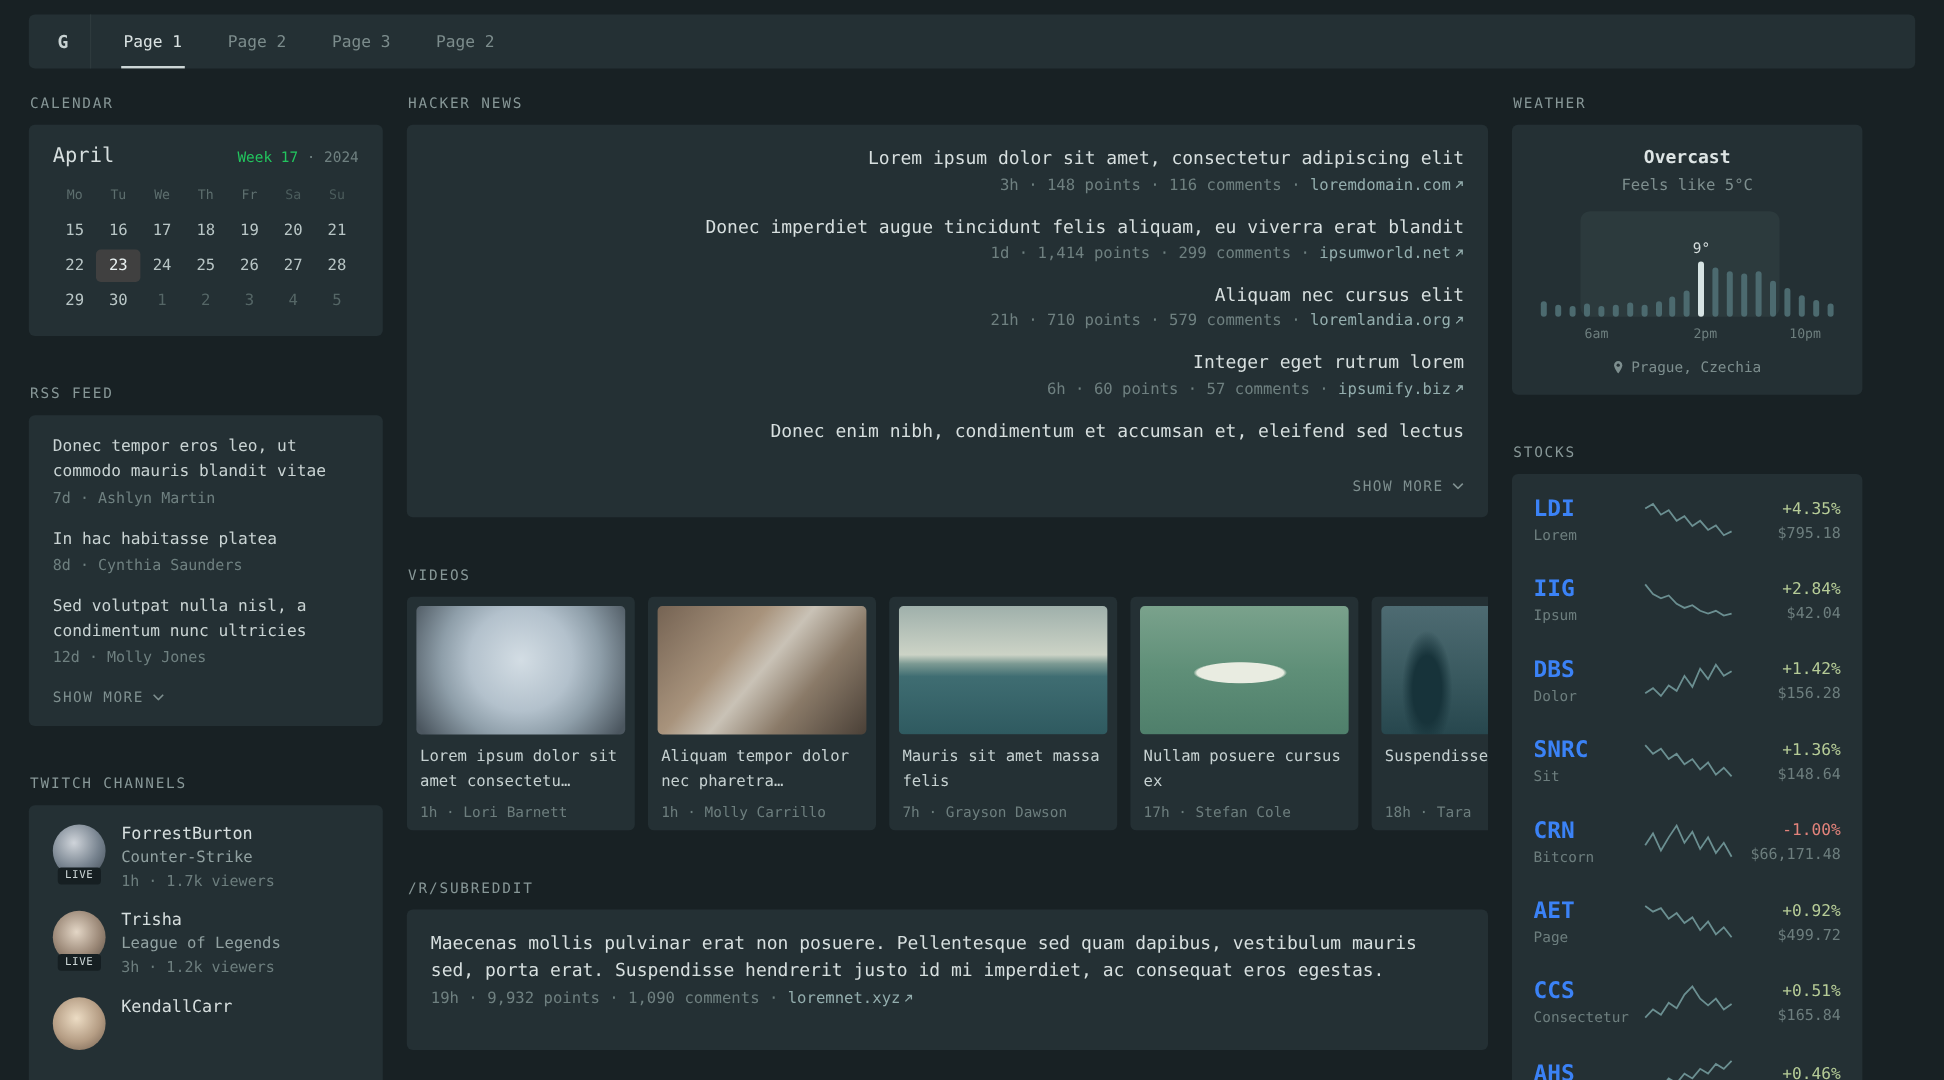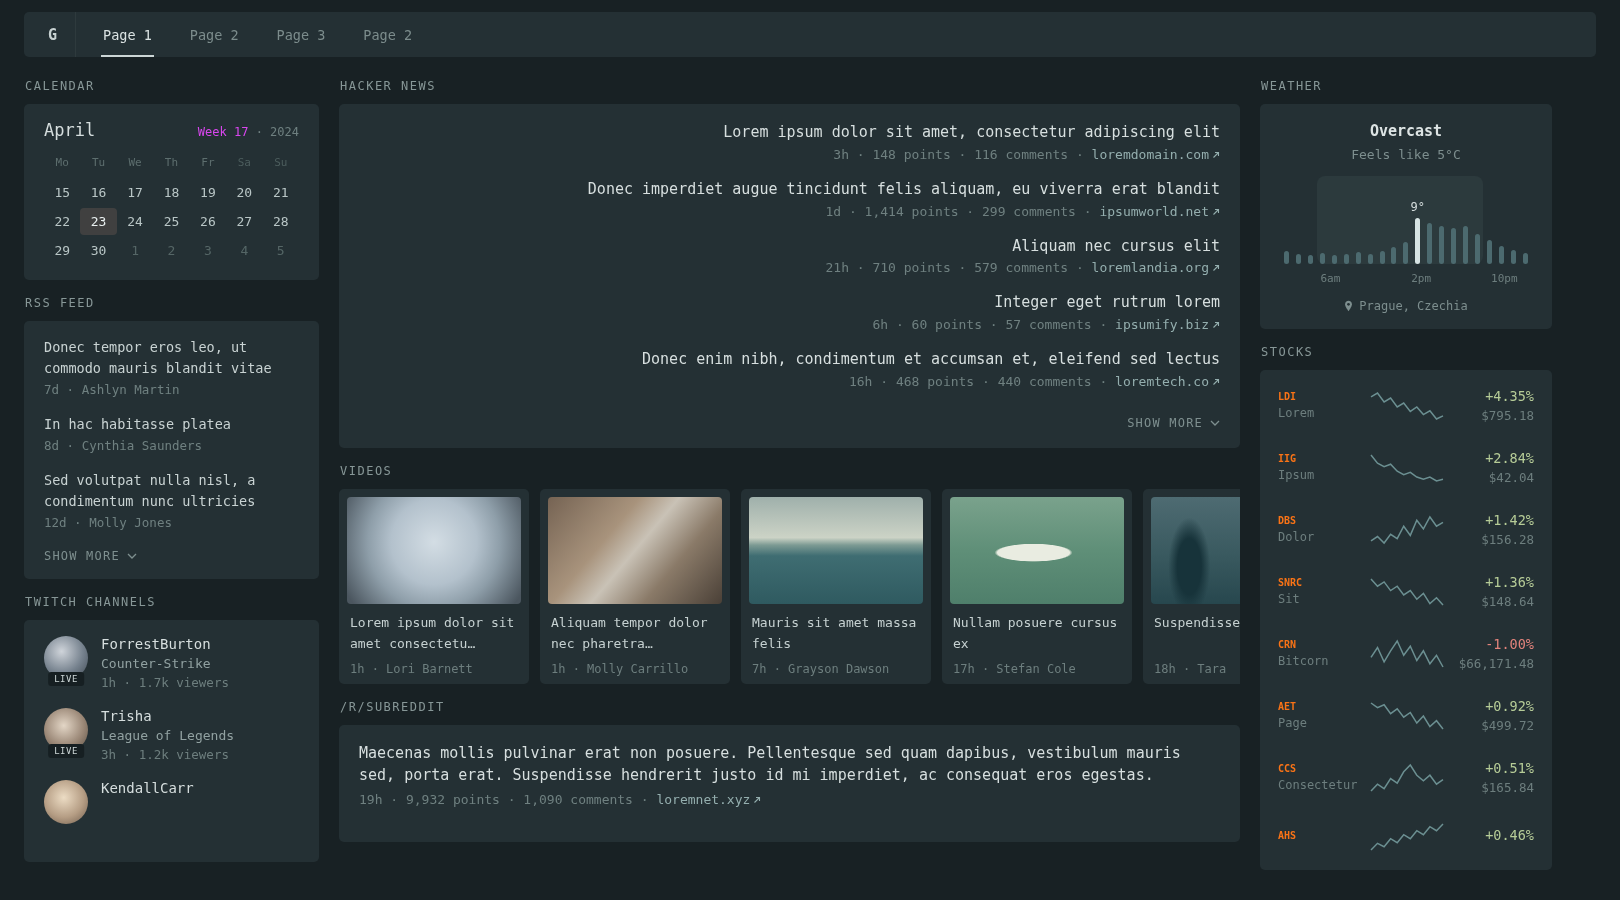--- a/index.html
+++ b/index.html
@@ -16,29 +16,29 @@
   
   .topbar { height:45px; background:#243034; border-radius:5px; display:flex; align-items:stretch; margin-bottom:22px; padding:0 6px; }
   .logo { display:flex; align-items:center; justify-content:center; width:46px; color:#c8d2d2; font-size:15px; font-weight:bold; border-right:1px solid #2e3a3d; cursor:pointer; }
   .tabs { display:flex; margin-left:8px; }
   .tab { display:flex; align-items:center; padding:0 19px; font-size:13.5px; color:#7c8c8c; position:relative; cursor:pointer; }
   .tab.active { color:#dbe3e3; }
   .tab.active::after { content:""; position:absolute; left:17px; right:17px; bottom:0; height:2px; background:#ccd6d6; }
 
   
   .columns { display:grid; grid-template-columns:295px 901px 292px; gap:20px; align-items:start; }
-  .widget { margin-bottom:16px; }
+  .widget { margin-bottom:41px; }
   .widget-title { font-size:12px; letter-spacing:1.5px; color:#879797; margin:0 0 11px 1px; font-weight:normal; }
   .card { background:#243034; border-radius:5px; padding:16px 20px; }
 
   
   .cal-head { display:flex; justify-content:space-between; align-items:baseline; margin-bottom:12px; }
   .cal-month { font-size:17px; color:#d6dede; }
   .cal-meta { font-size:12px; color:#6f8080; }
-  .cal-meta .wk { color:#d946ef; }
+  .cal-meta .wk { color:#22c55e; }
   .cal-row { display:grid; grid-template-columns:repeat(7,1fr); text-align:center; }
   .cal-dates { row-gap:2px; }
   .cal-day { font-size:11px; color:#5d6e6e; padding:4px 0 10px; }
   .cal-day.weekend { color:#4c5d5d; }
   .cal-cell { font-size:13px; color:#b9c6c6; padding:6px 0; border-radius:4px; }
   .cal-cell.next { color:#556666; }
   .cal-cell.today { background:#404040; color:#e9f0f0; }
 
   
   .feed-item { margin-bottom:17px; }
@@ -92,21 +92,21 @@
   .w-times { position:relative; height:14px; margin-top:8px; font-size:11px; color:#6d7e7e; }
   .w-times span { position:absolute; transform:translateX(-50%); }
   .w-loc { display:flex; justify-content:center; align-items:center; gap:6px; margin-top:13px; font-size:12px; color:#7d8e8e; }
   .pin { width:9px; height:12px; }
 
   
   .stocks-card { padding:18px 18px; }
   .stock-row { display:flex; align-items:center; margin-bottom:27px; cursor:pointer; }
   .stock-row:last-child { margin-bottom:0; }
   .s-left { width:92px; }
-  .s-sym { font-size:10px; font-weight:bold; color:#f97316; }
+  .s-sym { font-size:19px; font-weight:bold; color:#3b82f6; }
   .s-name { font-size:12px; color:#6d7e7e; margin-top:4px; white-space:nowrap; }
   .s-mid { flex:1; display:flex; justify-content:center; }
   .s-right { width:90px; text-align:right; }
   .s-change { font-size:13.5px; }
   .s-change[data-dir="pos"] { color:#b6cc97; }
   .s-change[data-dir="neg"] { color:#e2837b; }
   .s-price { font-size:12.5px; color:#6d7e7e; margin-top:4px; white-space:nowrap; }
   .spark { stroke:#6b8f91; fill:none; stroke-width:1.5; }
 </style>
 </head>
@@ -258,23 +258,20 @@
                   </svg></span></div>
           </div>
           <div class="hn-item">
             <div class="hn-headline">Integer eget rutrum lorem</div>
             <div class="hn-meta"><span>6h · 60 points · 57 comments · </span><span class="link-domain"><span>ipsumify.biz</span><svg class="ext-arrow" viewBox="0 0 8 8">
                     <path d="M1.5 6.5 L6.5 1.5 M3 1.5 H6.5 V5"></path>
                   </svg></span></div>
           </div>
           <div class="hn-item">
             <div class="hn-headline">Donec enim nibh, condimentum et accumsan et, eleifend sed lectus</div>
-            <div class="hn-meta"><span>16h · 468 points · 440 comments · </span><span class="link-domain"><span>loremtech.co</span><svg class="ext-arrow" viewBox="0 0 8 8">
-                    <path d="M1.5 6.5 L6.5 1.5 M3 1.5 H6.5 V5"></path>
-                  </svg></span></div>
           </div>
           <div class="show-more" style="margin-top:10px;">
               <span>SHOW MORE</span>
               <svg viewBox="0 0 10 6">
                 <path d="M1 1 L5 5 L9 1"></path>
               </svg>
             </div>
         </div>
       </div>
 

